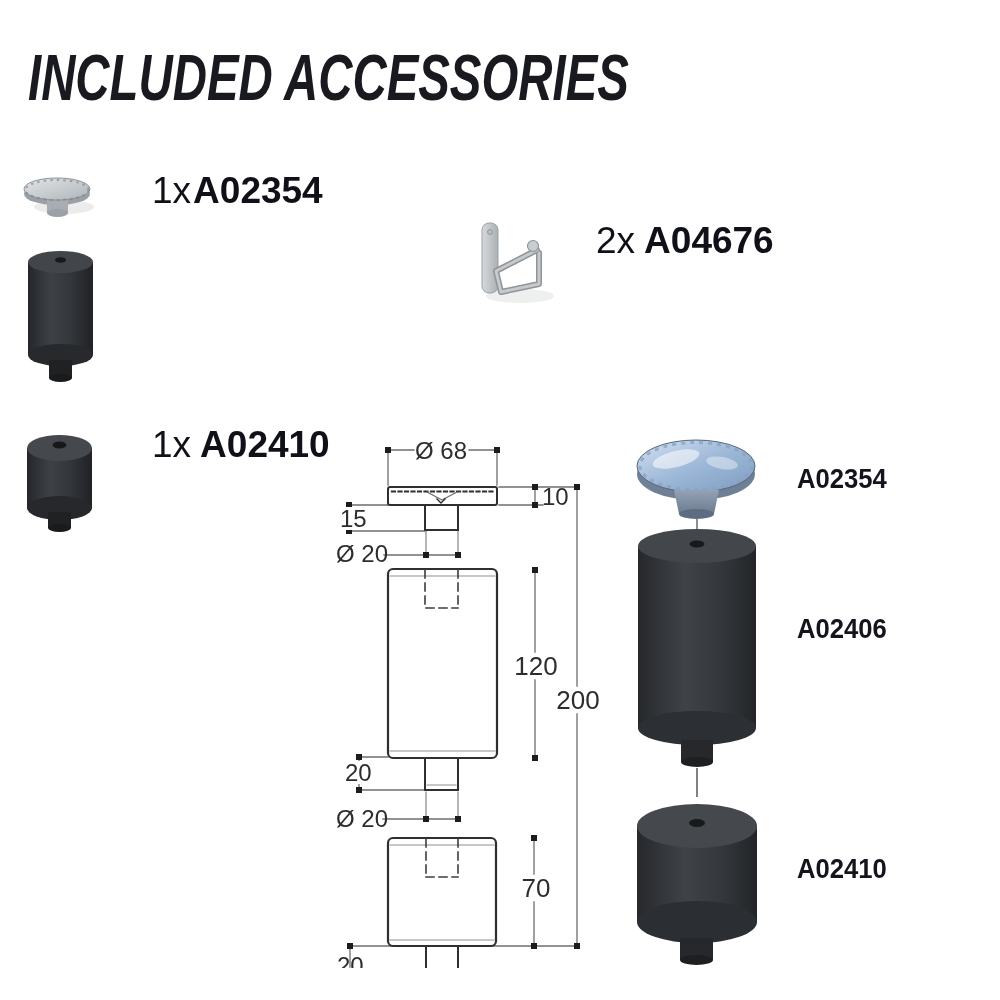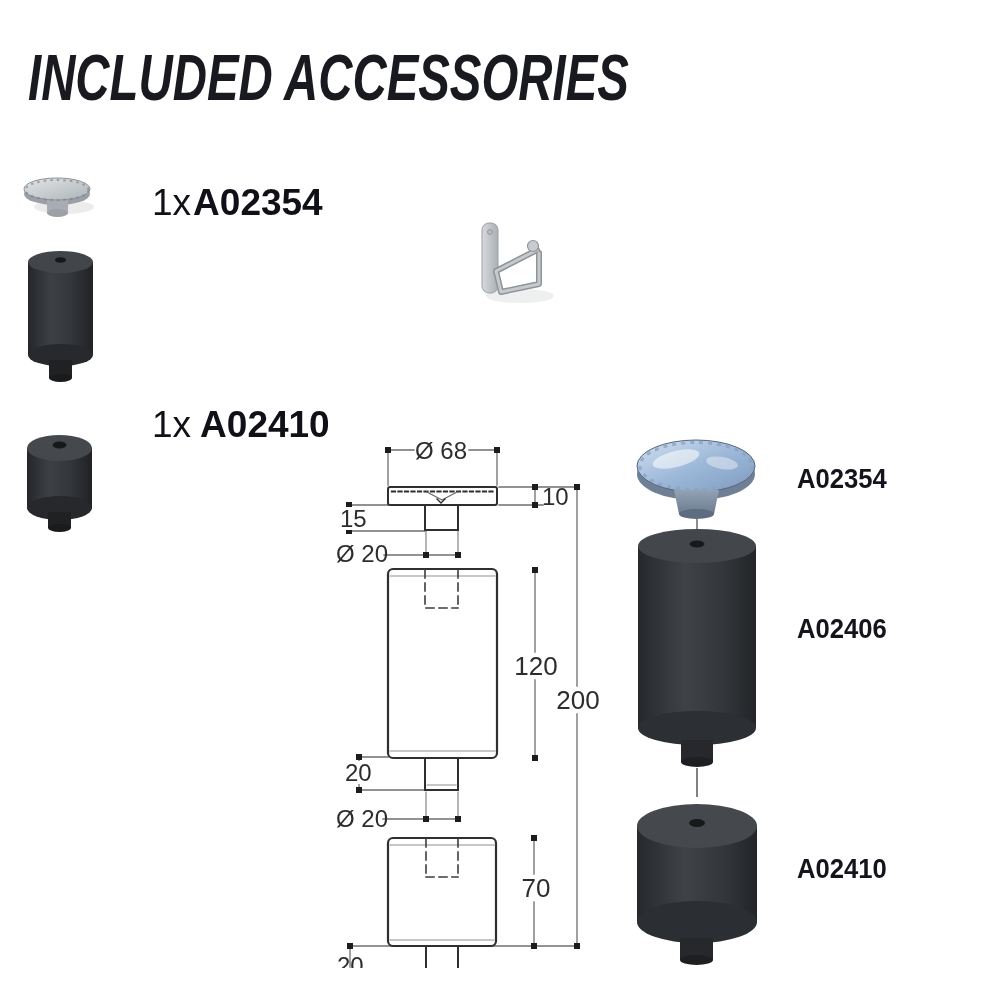--- a/index.html
+++ b/index.html
@@ -203,27 +203,30 @@
         <ellipse cx="697" cy="826" rx="60" ry="22" fill="#45494e"></ellipse>
         <ellipse cx="697" cy="823" rx="8" ry="4" fill="#17191b"></ellipse>
         <rect x="680" y="938" width="33" height="22" fill="#26282b"></rect>
         <ellipse cx="696.5" cy="960" rx="16.5" ry="5" fill="#1d1f21"></ellipse>
       </g>
     </g>
   </svg>
 
   <div class="page-title">INCLUDED ACCESSORIES</div>
 
-  <div class="acc-label" style="left:152px;top:184px;">
+  <div class="acc-label" style="left:152px;top:172px;">
     <span class="qty">1x</span><span class="gap0"></span><span class="part">A02354</span>
   </div>
 
 
-  <div class="acc-label" style="left:152px;top:406px;">
+  <div class="acc-label" style="left:152px;top:426px;">
     <span class="qty">1x</span><span class="gap"></span><span class="part">A02410</span>
   </div>
 
+  <div class="acc-label" style="left:596px;top:222px;">
+    <span class="qty">2x</span><span class="gap"></span><span class="part">A04676</span>
+  </div>
 
   <div class="x-label" style="top:466px;">A02354</div>
   <div class="x-label" style="top:616px;">A02406</div>
   <div class="x-label" style="top:856px;">A02410</div>
 
 </div>
 
 </body></html>

